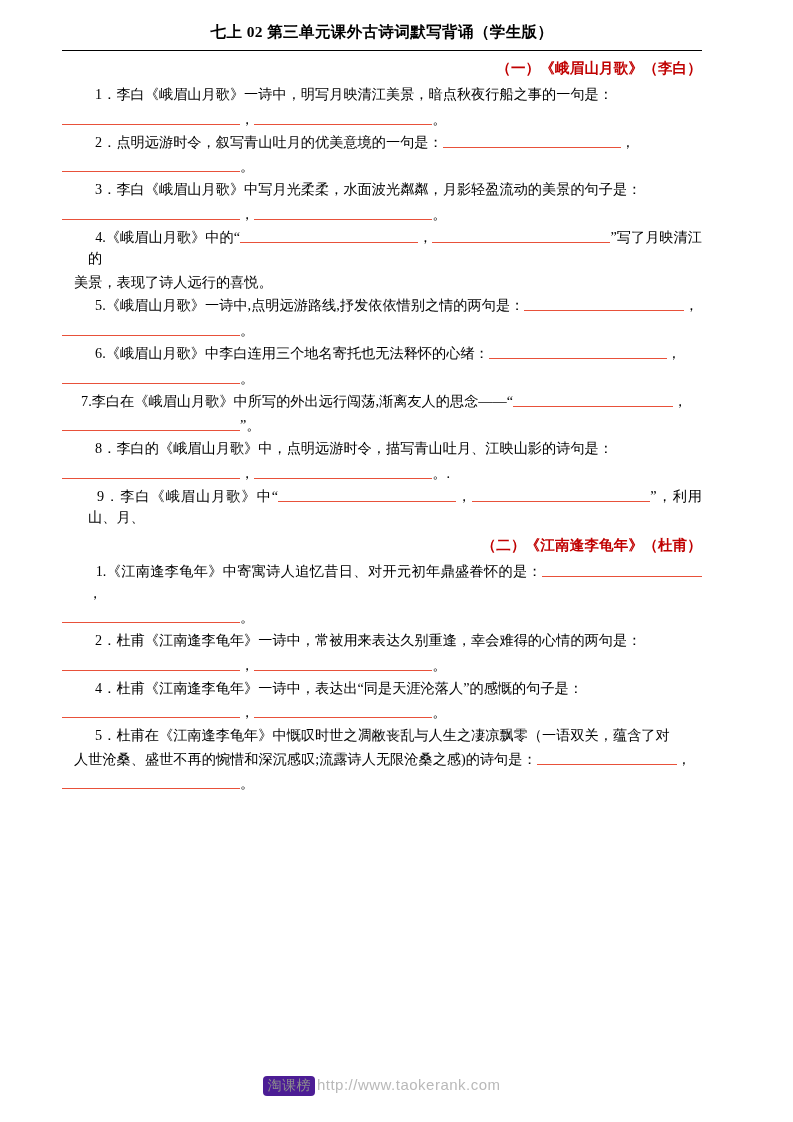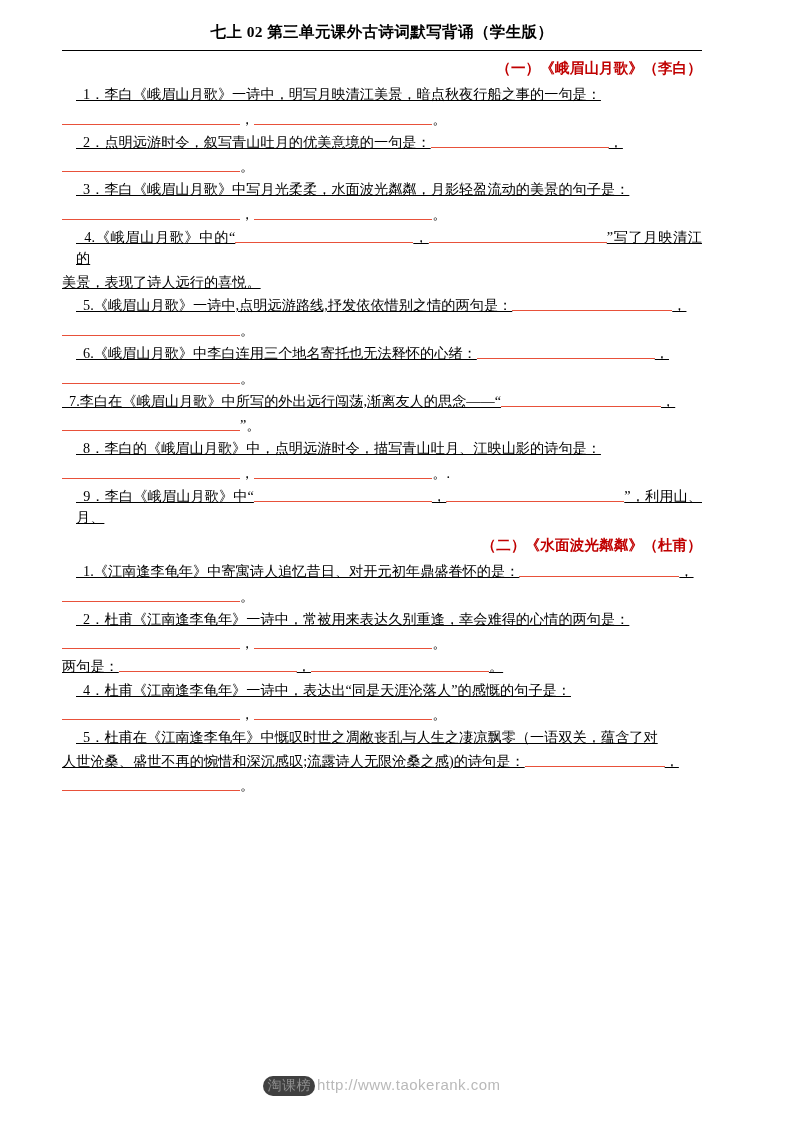--- a/index.html
+++ b/index.html
@@ -41,24 +41,23 @@
     text-align: right;
     font-weight: bold;
     font-size: 14.5px;
     color: #c00000;
     margin: 7px 0 6px 0;
     letter-spacing: 0.2px;
   }
   .q {
     font-size: 14.2px;
     line-height: 1.52;
-    margin: 0 0 2px 0;
+    margin: 0 0 2px 12px;
     text-align: justify;
     text-justify: inter-ideograph;
-    text-decoration: underline;
   }
   .q.indent {
     text-indent: 0;
     padding-left: 14px;
   }
   .q.noindent {
     padding-left: 0;
   }
   .blankline {
     font-size: 14.2px;
@@ -91,24 +90,24 @@
     right: 0;
     bottom: 26px;
     text-align: center;
     font-size: 15px;
     color: #b9b9b9;
     letter-spacing: 0.5px;
     font-family: "Liberation Sans", sans-serif;
   }
   .wm-logo {
     display: inline-block;
-    background: #404040;
+    background: #4c1d95;
     color: #8d8d8d;
     padding: 1px 4px;
-    border-radius: 10px;
+    border-radius: 4px;
     font-size: 14px;
     margin-right: 2px;
   }
 </style>
 </head>
 <body>
 
 <div class="page">
 
   <div class="doc-title">七上 02 第三单元课外古诗词默写背诵（学生版）</div>
@@ -135,29 +134,28 @@
   <div class="blankline"><span class="blank b-xl"></span>。</div>
 
   <div class="q noindent">&nbsp;&nbsp;7.李白在《峨眉山月歌》中所写的外出远行闯荡,渐离友人的思念——“<span class="blank b-l"></span>，</div>
   <div class="blankline"><span class="blank b-xl"></span>”。</div>
 
   <div class="q indent">&nbsp;&nbsp;8．李白的《峨眉山月歌》中，点明远游时令，描写青山吐月、江映山影的诗句是：</div>
   <div class="blankline"><span class="blank b-xl"></span>，<span class="blank b-xl"></span>。.</div>
 
   <div class="q indent">&nbsp;&nbsp;9．李白《峨眉山月歌》中“<span class="blank b-xl"></span>，<span class="blank b-xl"></span>”，利用山、月、</div>
 
-  <div class="section-head">（二）《水面波光粼粼》（杜甫）</div>
+  <div class="section-head">（二）《江南逢李龟年》（杜甫）</div>
 
   <div class="q indent">&nbsp;&nbsp;1.《江南逢李龟年》中寄寓诗人追忆昔日、对开元初年鼎盛眷怀的是：<span class="blank b-l"></span>，</div>
   <div class="blankline"><span class="blank b-xl"></span>。</div>
 
   <div class="q indent">&nbsp;&nbsp;2．杜甫《江南逢李龟年》一诗中，常被用来表达久别重逢，幸会难得的心情的两句是：</div>
   <div class="blankline"><span class="blank b-xl"></span>，<span class="blank b-xl"></span>。</div>
 
-  <div class="q noindent">两句是：<span class="blank b-xl"></span>，<span class="blank b-xl"></span>。</div>
 
   <div class="q indent">&nbsp;&nbsp;4．杜甫《江南逢李龟年》一诗中，表达出“同是天涯沦落人”的感慨的句子是：</div>
   <div class="blankline"><span class="blank b-xl"></span>，<span class="blank b-xl"></span>。</div>
 
   <div class="q indent">&nbsp;&nbsp;5．杜甫在《江南逢李龟年》中慨叹时世之凋敝丧乱与人生之凄凉飘零（一语双关，蕴含了对</div>
   <div class="q noindent">人世沧桑、盛世不再的惋惜和深沉感叹;流露诗人无限沧桑之感)的诗句是：<span class="blank b-m"></span>，</div>
   <div class="blankline"><span class="blank b-xl"></span>。</div>
 
   <div class="watermark">
     <span class="wm-logo">淘课榜</span><span>http://www.taokerank.com</span>

